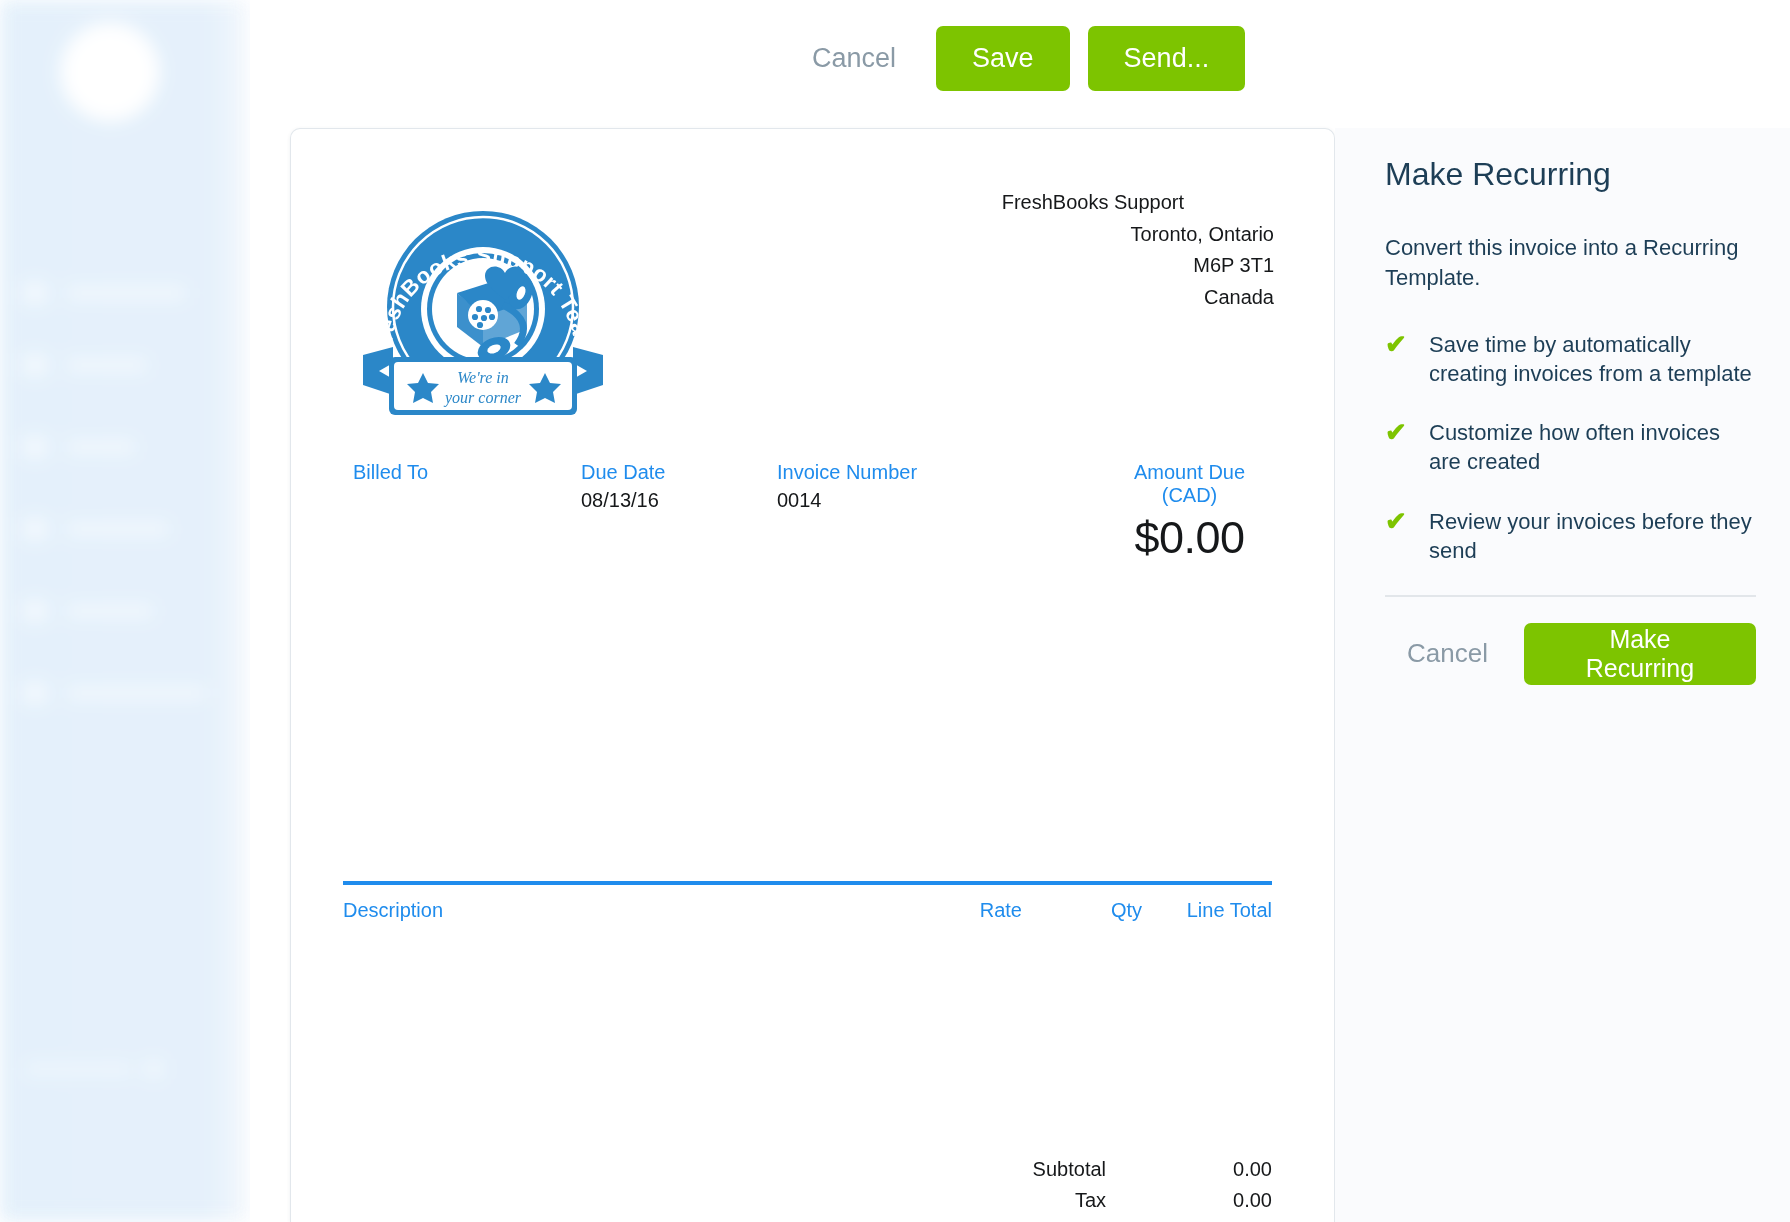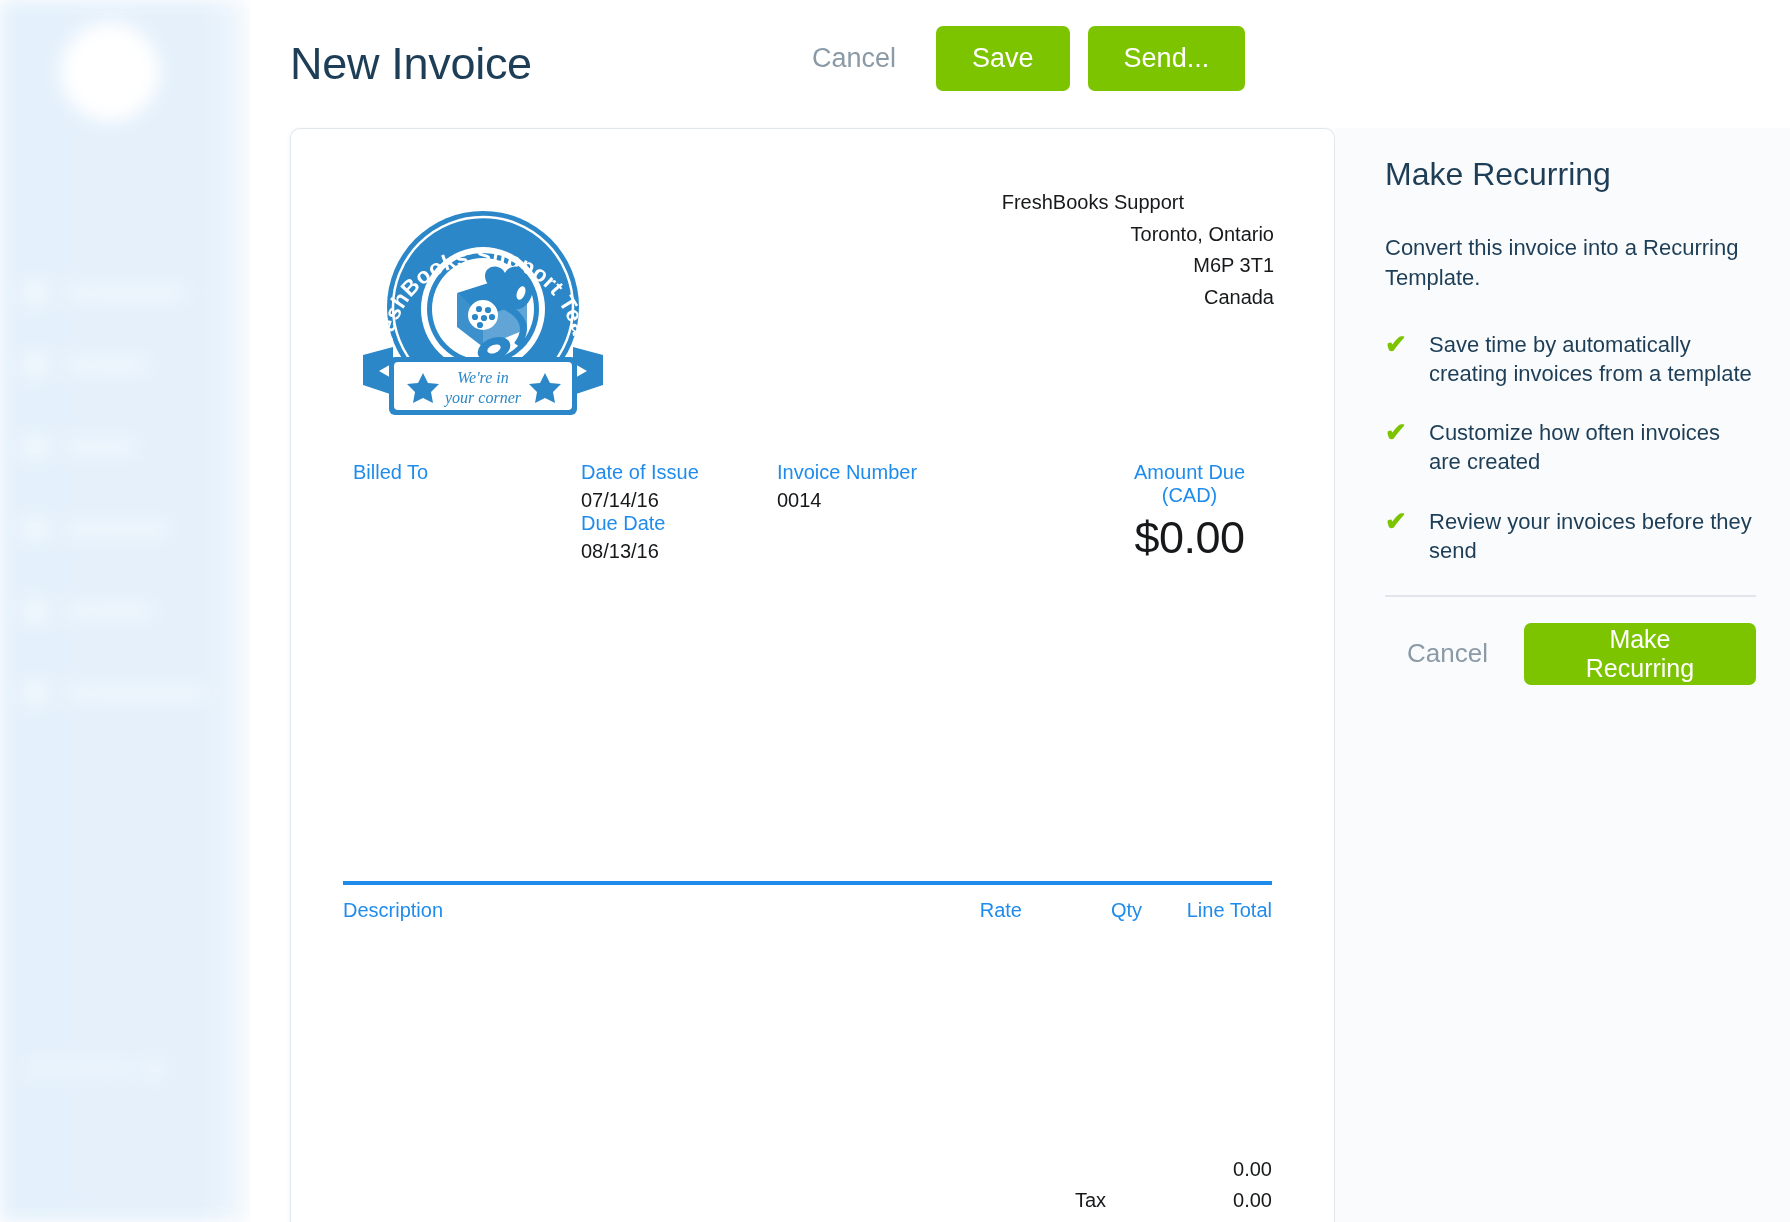--- a/index.html
+++ b/index.html
@@ -192,21 +192,20 @@
 
     <div class="sb-foot">
       <span class="sb-foot-lb"></span>
       <span class="sb-foot-ic"></span>
     </div>
   </aside>
 
   <div class="main">
 
     <header class="topbar">
-      <h1 class="page-title">New Invoice</h1>
       <div class="topbar-actions">
         <button class="btn-link">Cancel</button>
         <button class="btn-green">Save</button>
         <button class="btn-green">Send...</button>
       </div>
     </header>
 
     <section class="invoice-card">
 
       <div class="inv-head">
@@ -270,24 +269,20 @@
         </div>
       </div>
 
       <div class="meta-row">
         <div class="meta-col c1">
           <div class="meta-lbl">Billed To</div>
           <div class="meta-val"></div>
         </div>
 
         <div class="meta-col c2">
-          <div>
-            <div class="meta-lbl">Date of Issue</div>
-            <div class="meta-val">07/14/16</div>
-          </div>
           <div class="meta-sub">
             <div class="meta-lbl">Due Date</div>
             <div class="meta-val">08/13/16</div>
           </div>
         </div>
 
         <div class="meta-col c3">
           <div class="meta-lbl">Invoice Number</div>
           <div class="meta-val">0014</div>
         </div>
@@ -303,20 +298,21 @@
         <div class="items-cols">
           <div class="col-desc">Description</div>
           <div class="col-rate">Rate</div>
           <div class="col-qty">Qty</div>
           <div class="col-line">Line Total</div>
         </div>
       </div>
 
       <div class="totals">
         <div class="t-row">
+          <div class="t-lbl">Subtotal</div>
           <div class="t-val">0.00</div>
         </div>
         <div class="t-row">
           <div class="t-lbl">Tax</div>
           <div class="t-val">0.00</div>
         </div>
 
       </div>
     </section>
 

